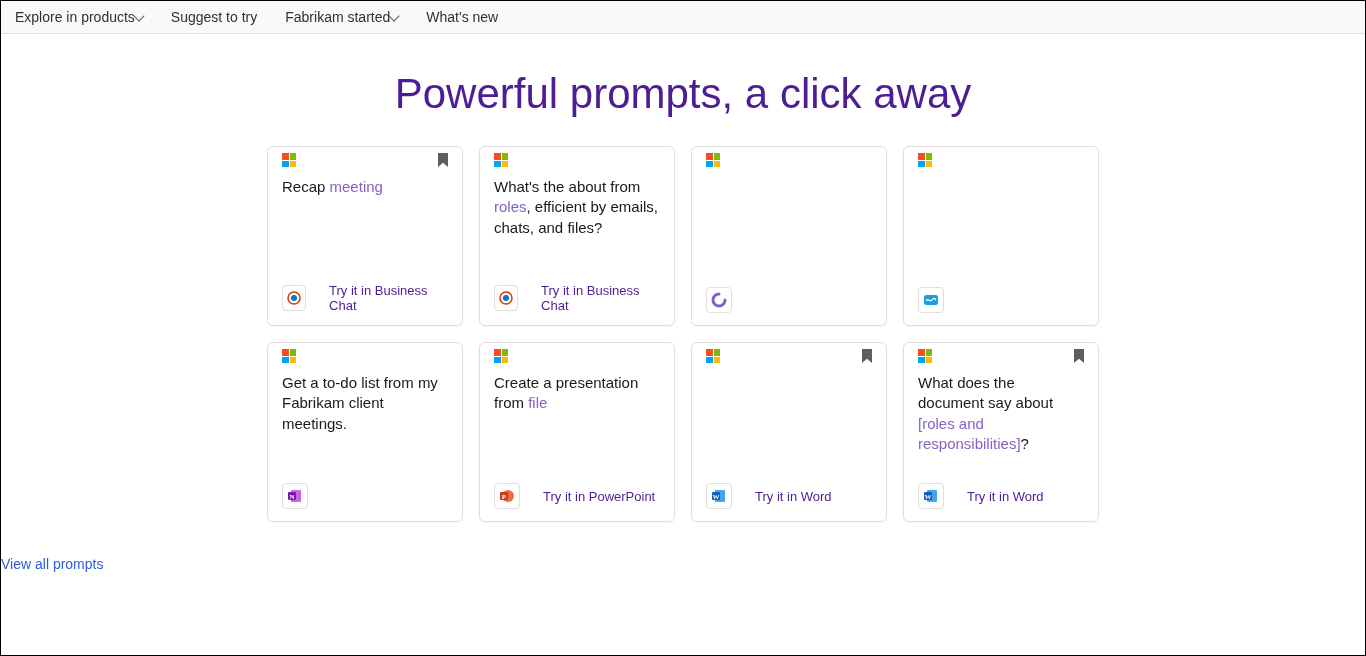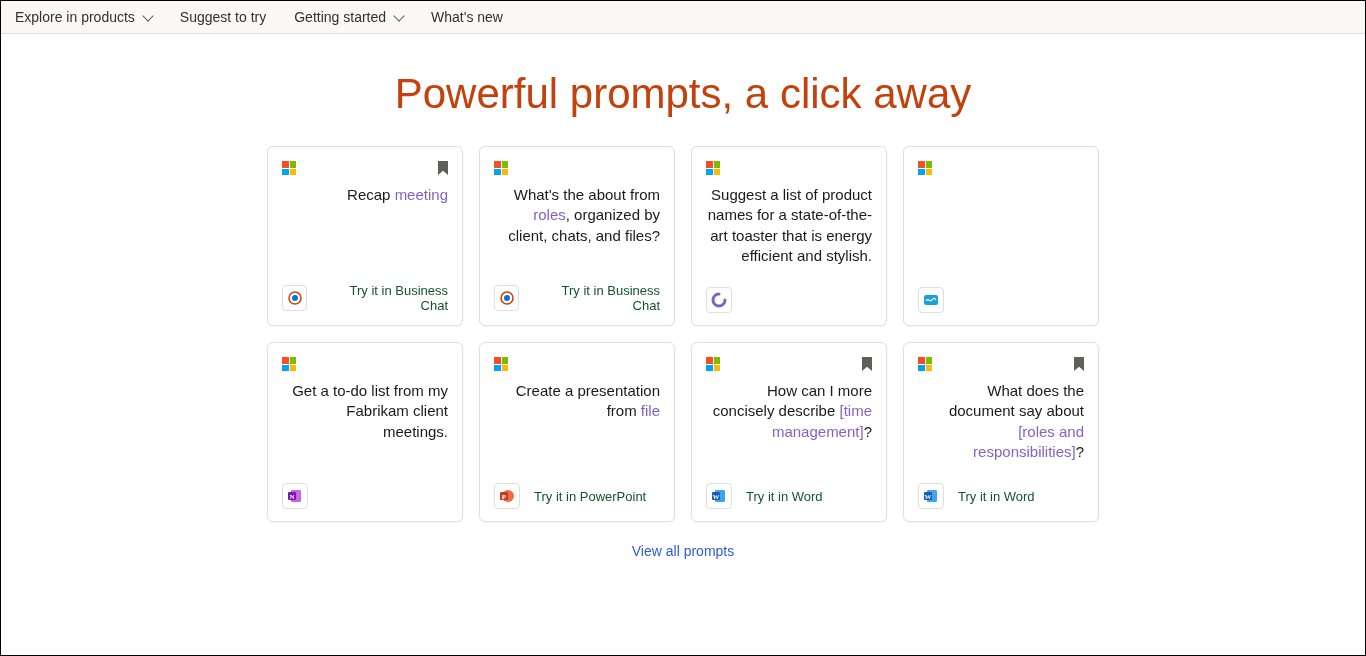--- a/index.html
+++ b/index.html
@@ -18,54 +18,53 @@
     gap: 28px;
     padding: 8px 14px;
     border-bottom: 1px solid #e1dfdd;
     font-size: 14px;
     color: #323130;
     background: #faf9f8;
   }
   .topnav .nav-item {
     display: flex;
     align-items: center;
-    gap: 9px;
+    gap: 0;
     cursor: pointer;
   }
   .chev {
     width: 8px; height: 8px;
     border-right: 1.2px solid #605e5c;
     border-bottom: 1.2px solid #605e5c;
     transform: rotate(45deg);
     margin-top: -3px;
   }
   .hero {
     text-align: center;
     font-size: 42px;
     font-weight: 400;
     margin: 36px 0 28px;
-    color: #c2410c;
+    color: #4c1d95;
   }
   .grid {
     display: grid;
     grid-template-columns: repeat(4, 196px);
     gap: 16px;
     justify-content: center;
   }
   .card {
     border: 1px solid #e1dfdd;
     border-radius: 6px;
-    padding: 14px 14px 12px;
+    padding: 6px 14px 12px;
     height: 180px;
     display: flex;
     flex-direction: column;
     position: relative;
     background: #fff;
     box-shadow: 0 1px 2px rgba(0,0,0,0.04);
-    text-align: right;
   }
   .card-top {
     display: flex;
     justify-content: space-between;
     align-items: flex-start;
     margin-bottom: 8px;
     height: 16px;
   }
   .ms-logo {
     width: 14px; height: 14px;
@@ -87,55 +86,54 @@
     font-size: 15px;
     line-height: 1.35;
     color: #1b1a19;
     flex: 0 0 auto;
   }
   .prompt-text .hl { color: #8661c5; }
   .spacer { flex: 1; }
   .card-foot {
     display: flex;
     align-items: center;
-    gap: 14px;
+    gap: 23px;
     font-size: 13px;
-    color: #14532d;
+    color: #4c1d95;
   }
   .app-icon {
     width: 26px; height: 26px;
     border: 1px solid #e1dfdd;
     border-radius: 4px;
     display: flex;
     align-items: center;
     justify-content: center;
     font-size: 12px;
     font-weight: 600;
     background: #fff;
   }
   .footer-link {
-    text-align: center;
-    margin-top: 21px;
+    margin-top: 34px;
     font-size: 14px;
   }
   .footer-link a { color: #2b5cd9; text-decoration: none; cursor: pointer;}
 </style>
 </head>
 <body>
 
 <div class="topnav">
   <div class="nav-item">
     <span>Explore in products</span>
     <span class="chev"></span>
   </div>
   <div class="nav-item">
     <span>Suggest to try</span>
   </div>
   <div class="nav-item">
-    <span>Getting started</span>
+    <span>Fabrikam started</span>
     <span class="chev"></span>
   </div>
   <div class="nav-item">
     <span>What's new</span>
   </div>
 </div>
 
 <h1 class="hero">Powerful prompts, a click away</h1>
 
 <div class="grid" id="grid">
@@ -163,42 +161,41 @@
     </div>
     <div class="card">
       <div class="card-top">
         <div class="ms-logo">
           <span></span>
           <span></span>
           <span></span>
           <span></span>
         </div>
       </div>
-      <div class="prompt-text"><span>What's the about from </span><span class="hl">roles</span><span>, organized by client, chats, and files?</span></div>
+      <div class="prompt-text"><span>What's the about from </span><span class="hl">roles</span><span>, efficient by emails, chats, and files?</span></div>
       <div class="spacer"></div>
       <div class="card-foot">
         <div class="app-icon">
           <svg width="16" height="16" viewBox="0 0 16 16">
             <circle cx="8" cy="8" r="6" fill="none" stroke="#d83b01" stroke-width="1.5"></circle>
             <circle cx="8" cy="8" r="3" fill="#0078d4"></circle>
           </svg>
         </div>
         <span>Try it in Business Chat</span>
       </div>
     </div>
     <div class="card">
       <div class="card-top">
         <div class="ms-logo">
           <span></span>
           <span></span>
           <span></span>
           <span></span>
         </div>
       </div>
-      <div class="prompt-text"><span>Suggest a list of product names for a state-of-the-art toaster that is energy efficient and stylish.</span></div>
       <div class="spacer"></div>
       <div class="card-foot">
         <div class="app-icon">
           <svg width="16" height="16" viewBox="0 0 16 16">
             <path d="M8 2a6 6 0 1 0 6 6" fill="none" stroke="#8661c5" stroke-width="3" stroke-linecap="round"></path>
           </svg>
         </div>
       </div>
     </div>
     <div class="card">
@@ -266,21 +263,20 @@
     <div class="card">
       <div class="card-top">
         <div class="ms-logo">
           <span></span>
           <span></span>
           <span></span>
           <span></span>
         </div>
         <div class="bookmark"></div>
       </div>
-      <div class="prompt-text"><span>How can I more concisely describe </span><span class="hl">[time management]</span><span>?</span></div>
       <div class="spacer"></div>
       <div class="card-foot">
         <div class="app-icon">
           <svg width="16" height="16" viewBox="0 0 16 16">
             <rect x="4" y="2" width="10" height="12" rx="1" fill="#41a5ee"></rect>
             <rect x="1" y="4" width="8" height="8" rx="1" fill="#185abd"></rect>
             <text x="5" y="10.5" font-size="7" fill="#fff" text-anchor="middle" font-family="Segoe UI" font-weight="600">W</text>
           </svg>
         </div>
         <span>Try it in Word</span>

